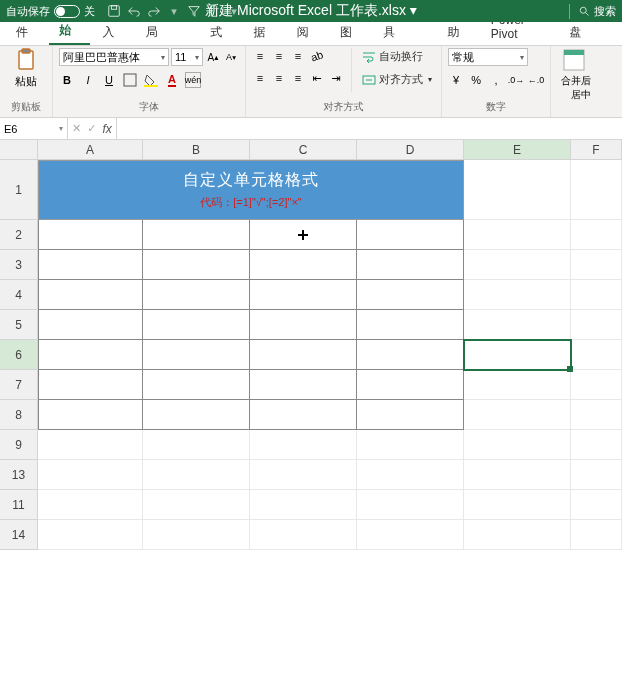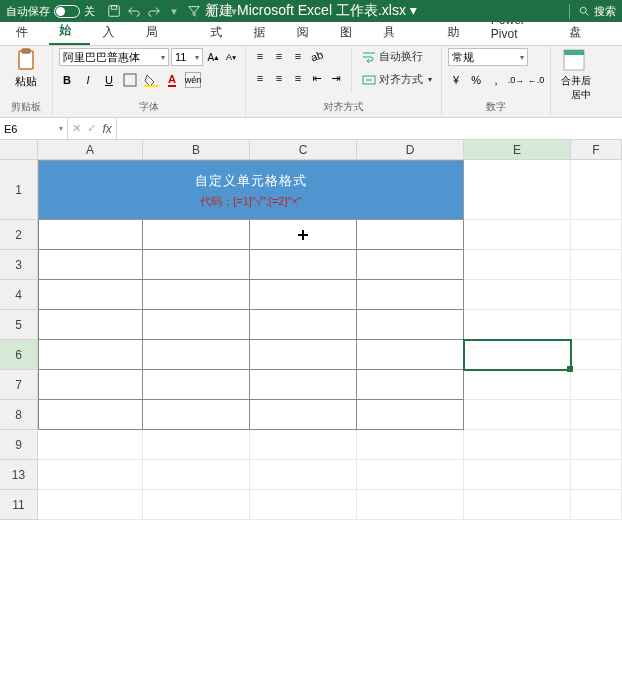--- a/index.html
+++ b/index.html
@@ -55,21 +55,21 @@
 .gridrow { display: flex; height: 30px; }
 .gridrow.r1 { height: 60px; }
 .rowh { width: 38px; border-right: 1px solid #d4d4d4; border-bottom: 1px solid #d4d4d4; background: #f0f0f0; text-align: center; font-size: 12px; color: #444; display: flex; align-items: center; justify-content: center; }
 .rowh.selrow { background: #d6e8d6; }
 .cell { border-right: 1px solid #e8e8e8; border-bottom: 1px solid #e8e8e8; background: #fff; position: relative; }
 
 .colA { width: 105px; } .colB { width: 107px; } .colC { width: 107px; } .colD { width: 107px; } .colE { width: 107px; } .colF { width: 51px; }
 
 
 .mergedhdr { position: absolute; left: 38px; top: 20px; width: 426px; height: 60px; background: #4f95d0; border: 1px solid #999; display: flex; flex-direction: column; align-items: center; justify-content: center; color: #fff; z-index: 2; }
-.mergedhdr .title { font-size: 13px; font-weight: 500; letter-spacing: 1px; }
+.mergedhdr .title { font-size: 16px; font-weight: 500; letter-spacing: 1px; }
 .mergedhdr .code { color: #cc2222; font-size: 11px; margin-top: 4px; }
 
 
 .tblcell { border-right: 1px solid #888 !important; border-bottom: 1px solid #888 !important; }
 .tbl-left { border-left: 1px solid #888; }
 
 
 .activecell { outline: 2px solid #217346; outline-offset: -1px; z-index: 3; }
 .fillhandle { position: absolute; right: -3px; bottom: -3px; width: 6px; height: 6px; background: #217346; }
 
@@ -392,14 +392,23 @@
       </div>
       <div class="gridrow">
         <div class="rowh">11</div>
         <div class="cell colA"></div>
         <div class="cell colB"></div>
         <div class="cell colC"></div>
         <div class="cell colD"></div>
         <div class="cell colE"></div>
         <div class="cell colF"></div>
       </div>
+      <div class="gridrow">
+        <div class="rowh">14</div>
+        <div class="cell colA"></div>
+        <div class="cell colB"></div>
+        <div class="cell colC"></div>
+        <div class="cell colD"></div>
+        <div class="cell colE"></div>
+        <div class="cell colF"></div>
+      </div>
     </div>
 </div>
 
 </body></html>

